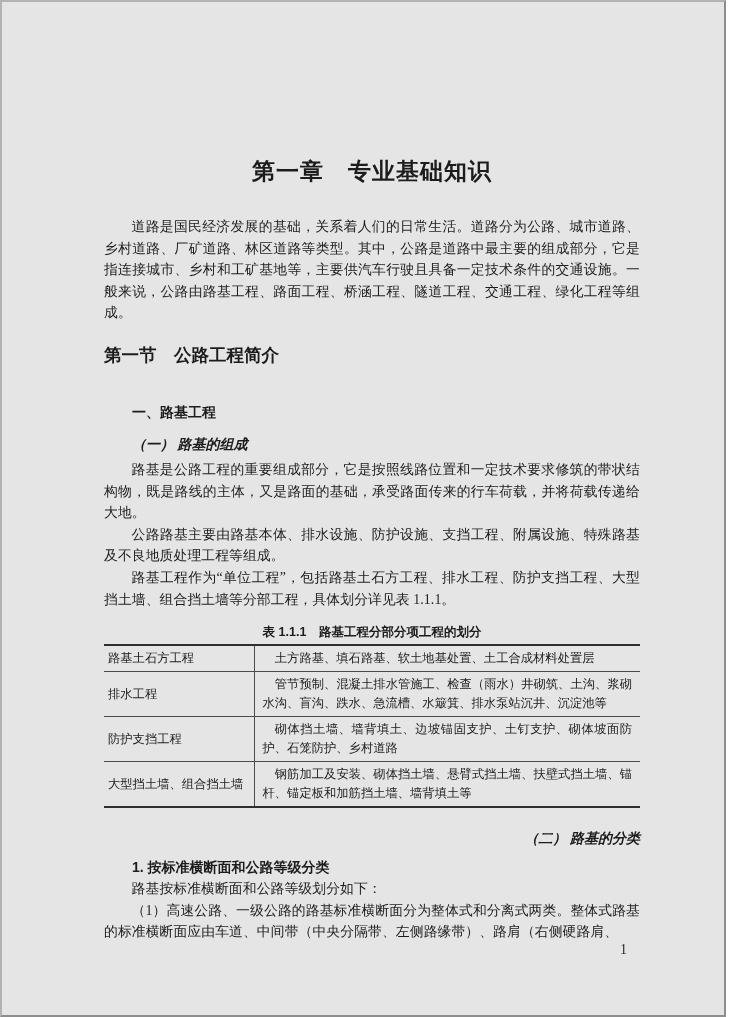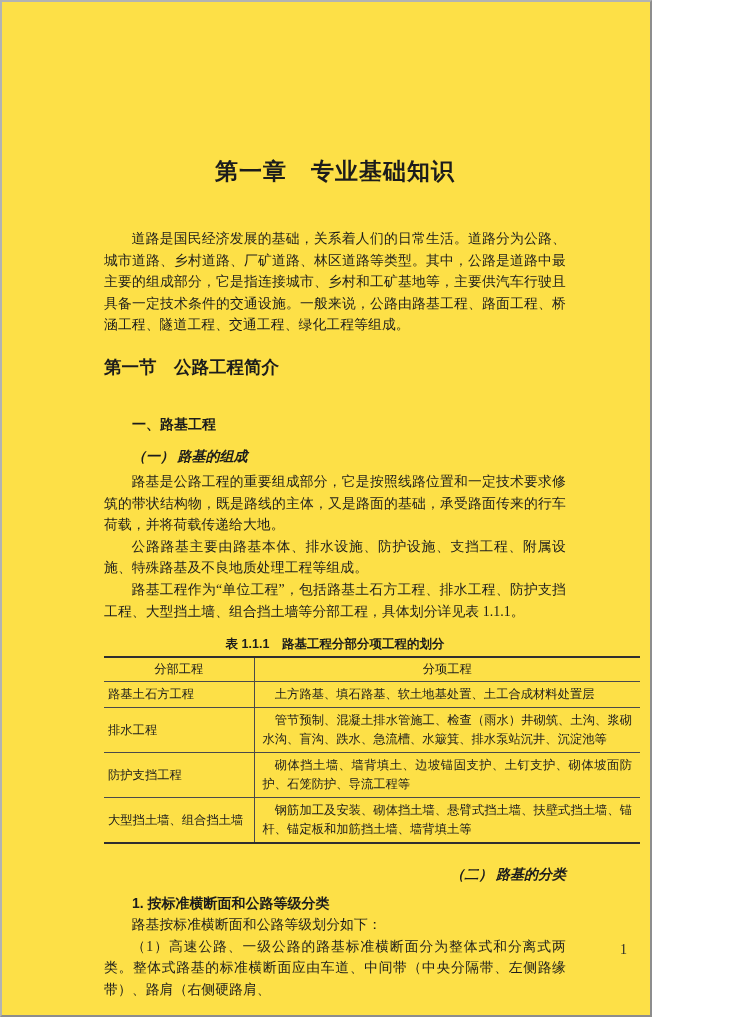--- a/index.html
+++ b/index.html
@@ -4,43 +4,43 @@
 <style>
   * { margin: 0; padding: 0; box-sizing: border-box; }
   html, body { background: #ffffff; }
   body {
     width: 730px; height: 1017px;
     font-family: "Liberation Serif", "DejaVu Serif", serif;
     color: #1c1c1c;
   }
   .page {
     position: relative;
-    width: 652px; height: 1017px;
-    background: #fde047;
+    width: 726px; height: 1017px;
+    background: #e5e5e5;
     border: 2px solid #b3b3b3;
     border-right-color: #8d8d8d;
     border-bottom-color: #8d8d8d;
     padding: 150px 84px 0 102px;
     overflow: hidden;
   }
   .chapter-title {
     text-align: center;
     font-size: 23px;
     font-weight: bold;
     letter-spacing: 1px;
     line-height: 40px;
   }
   .body-text {
     font-size: 13.8px;
     line-height: 21.6px;
     text-align: justify;
     text-indent: 2em;
     letter-spacing: 0.1px;
   }
-  .intro { margin-top: 36px; }
+  .intro { margin-top: 24px; }
   .section-title {
     margin-top: 18px;
     text-align: left;
     font-family: "Liberation Sans", "DejaVu Sans", sans-serif;
     font-weight: bold;
     font-size: 17.5px;
     line-height: 26px;
   }
   .sub-heading {
     margin-top: 33px;
@@ -122,35 +122,31 @@
   <h4 class="kai-heading">（一） 路基的组成</h4>
 
   <p class="body-text after-kai">路基是公路工程的重要组成部分，它是按照线路位置和一定技术要求修筑的带状结构物，既是路线的主体，又是路面的基础，承受路面传来的行车荷载，并将荷载传递给大地。</p>
   <p class="body-text">公路路基主要由路基本体、排水设施、防护设施、支挡工程、附属设施、特殊路基及不良地质处理工程等组成。</p>
   <p class="body-text">路基工程作为“单位工程”，包括路基土石方工程、排水工程、防护支挡工程、大型挡土墙、组合挡土墙等分部工程，具体划分详见表 1.1.1。</p>
 
   <div class="table-caption">表 1.1.1　路基工程分部分项工程的划分</div>
 
   <table class="div-table">
     <tbody>
-      <tr class="hdr">
-        <td class="cell-part">分部工程</td>
-        <td class="cell-items">分项工程</td>
-      </tr>
       <tr class="r1">
         <td class="cell-part">路基土石方工程</td>
         <td class="cell-items">土方路基、填石路基、软土地基处置、土工合成材料处置层</td>
       </tr>
       <tr class="r2">
         <td class="cell-part">排水工程</td>
         <td class="cell-items">管节预制、混凝土排水管施工、检查（雨水）井砌筑、土沟、浆砌水沟、盲沟、跌水、急流槽、水簸箕、排水泵站沉井、沉淀池等</td>
       </tr>
       <tr class="r3">
         <td class="cell-part">防护支挡工程</td>
-        <td class="cell-items">砌体挡土墙、墙背填土、边坡锚固支护、土钉支护、砌体坡面防护、石笼防护、导流工程等</td>
+        <td class="cell-items">砌体挡土墙、墙背填土、边坡锚固支护、土钉支护、砌体坡面防护、石笼防护、乡村道路</td>
       </tr>
       <tr class="r4">
         <td class="cell-part">大型挡土墙、组合挡土墙</td>
         <td class="cell-items">钢筋加工及安装、砌体挡土墙、悬臂式挡土墙、扶壁式挡土墙、锚杆、锚定板和加筋挡土墙、墙背填土等</td>
       </tr>
     </tbody>
   </table>
 
   <h4 class="kai-heading part2-heading">（二） 路基的分类</h4>
 

